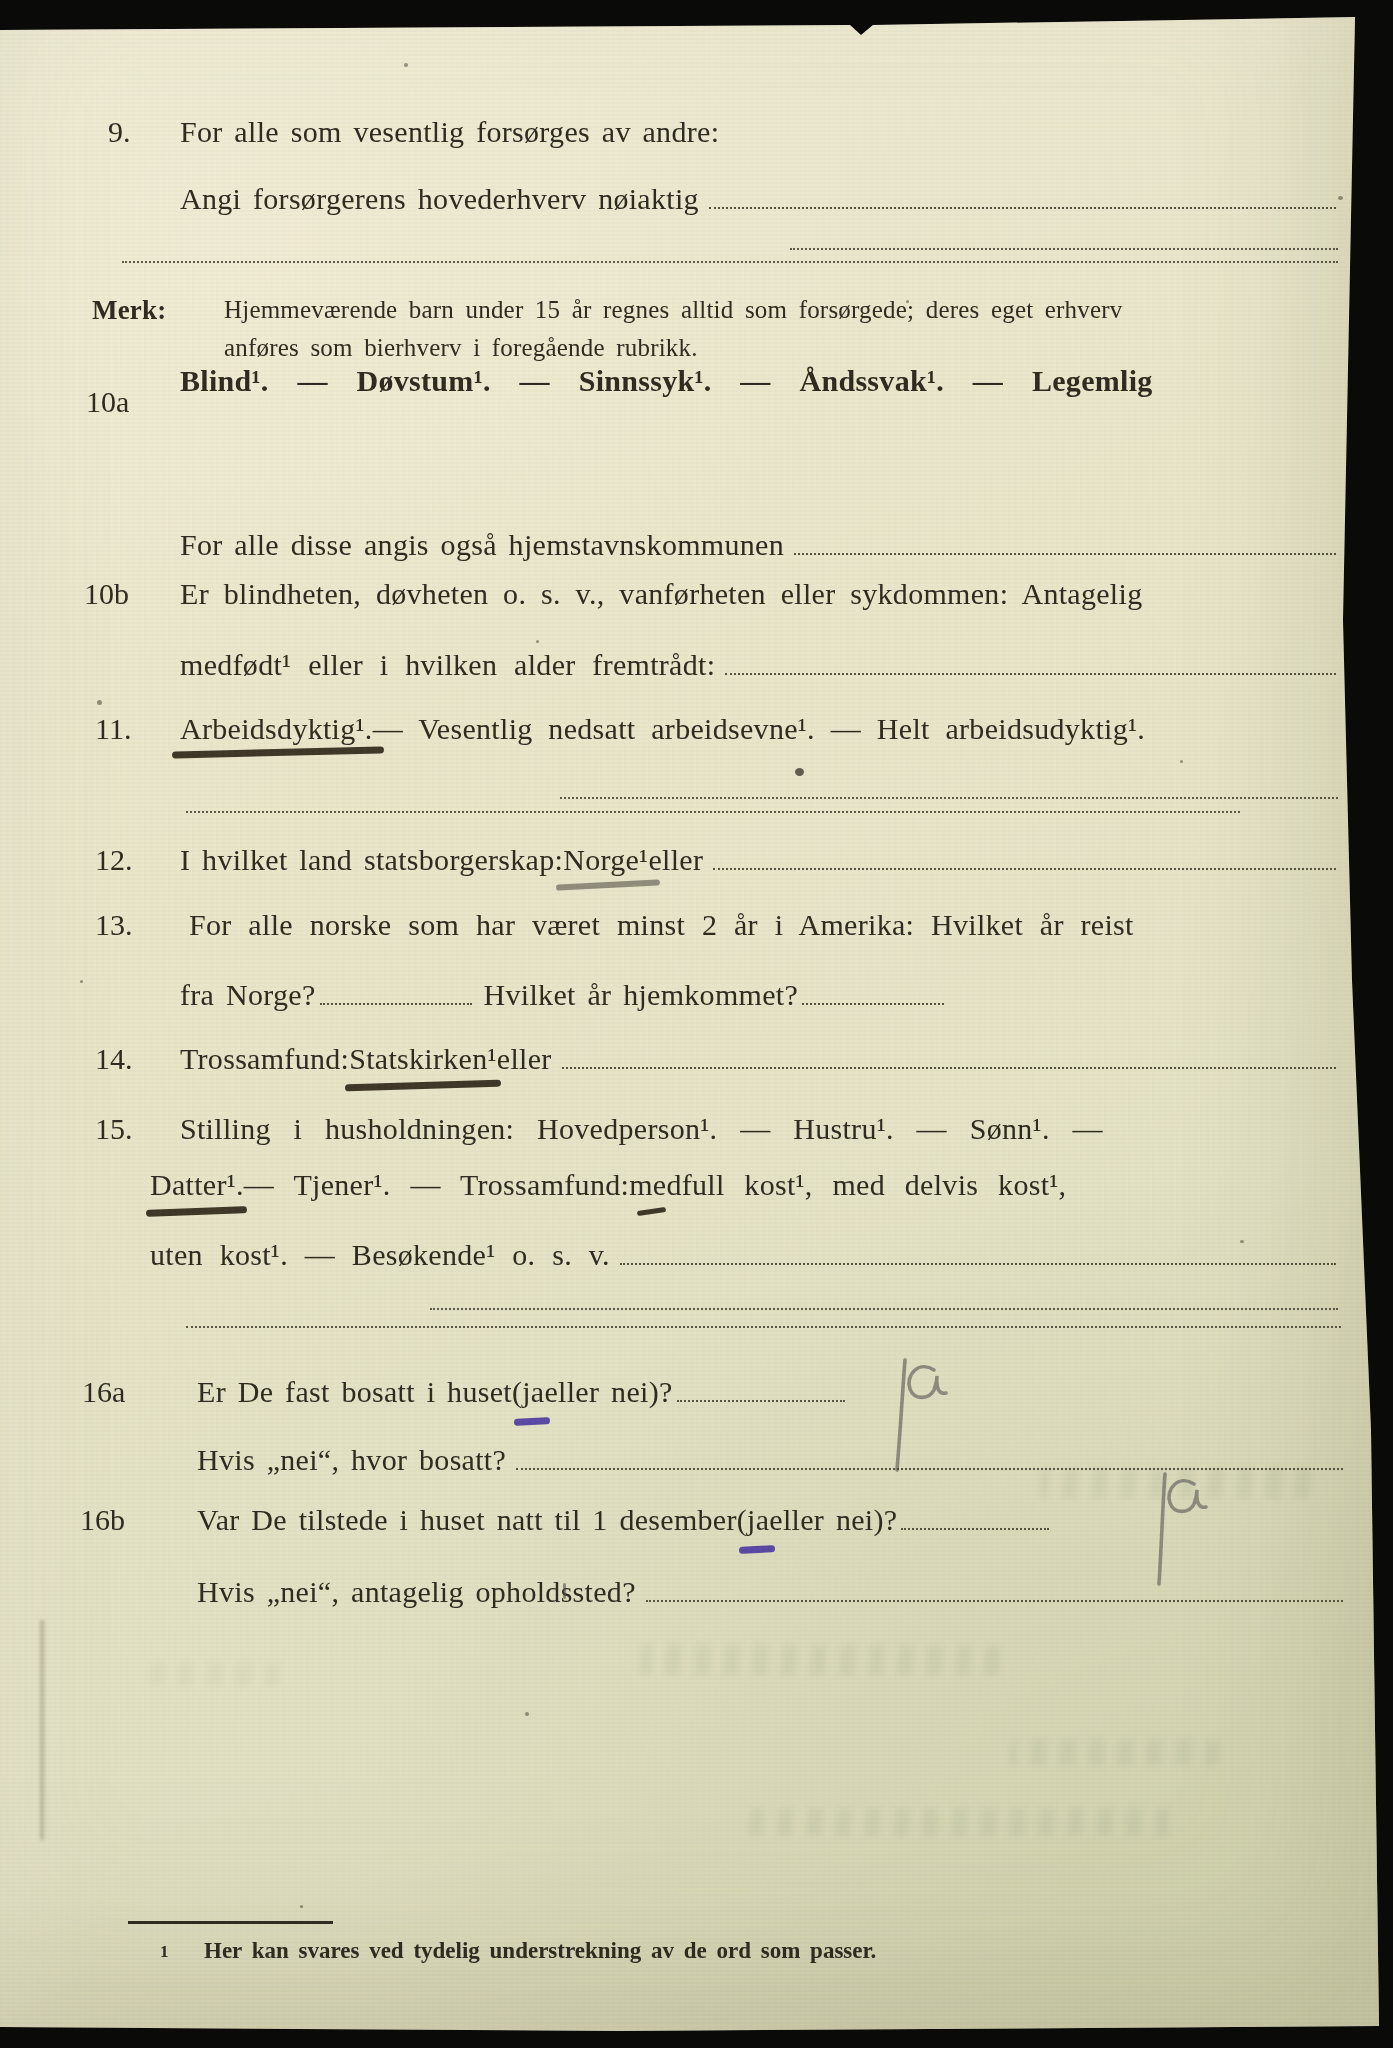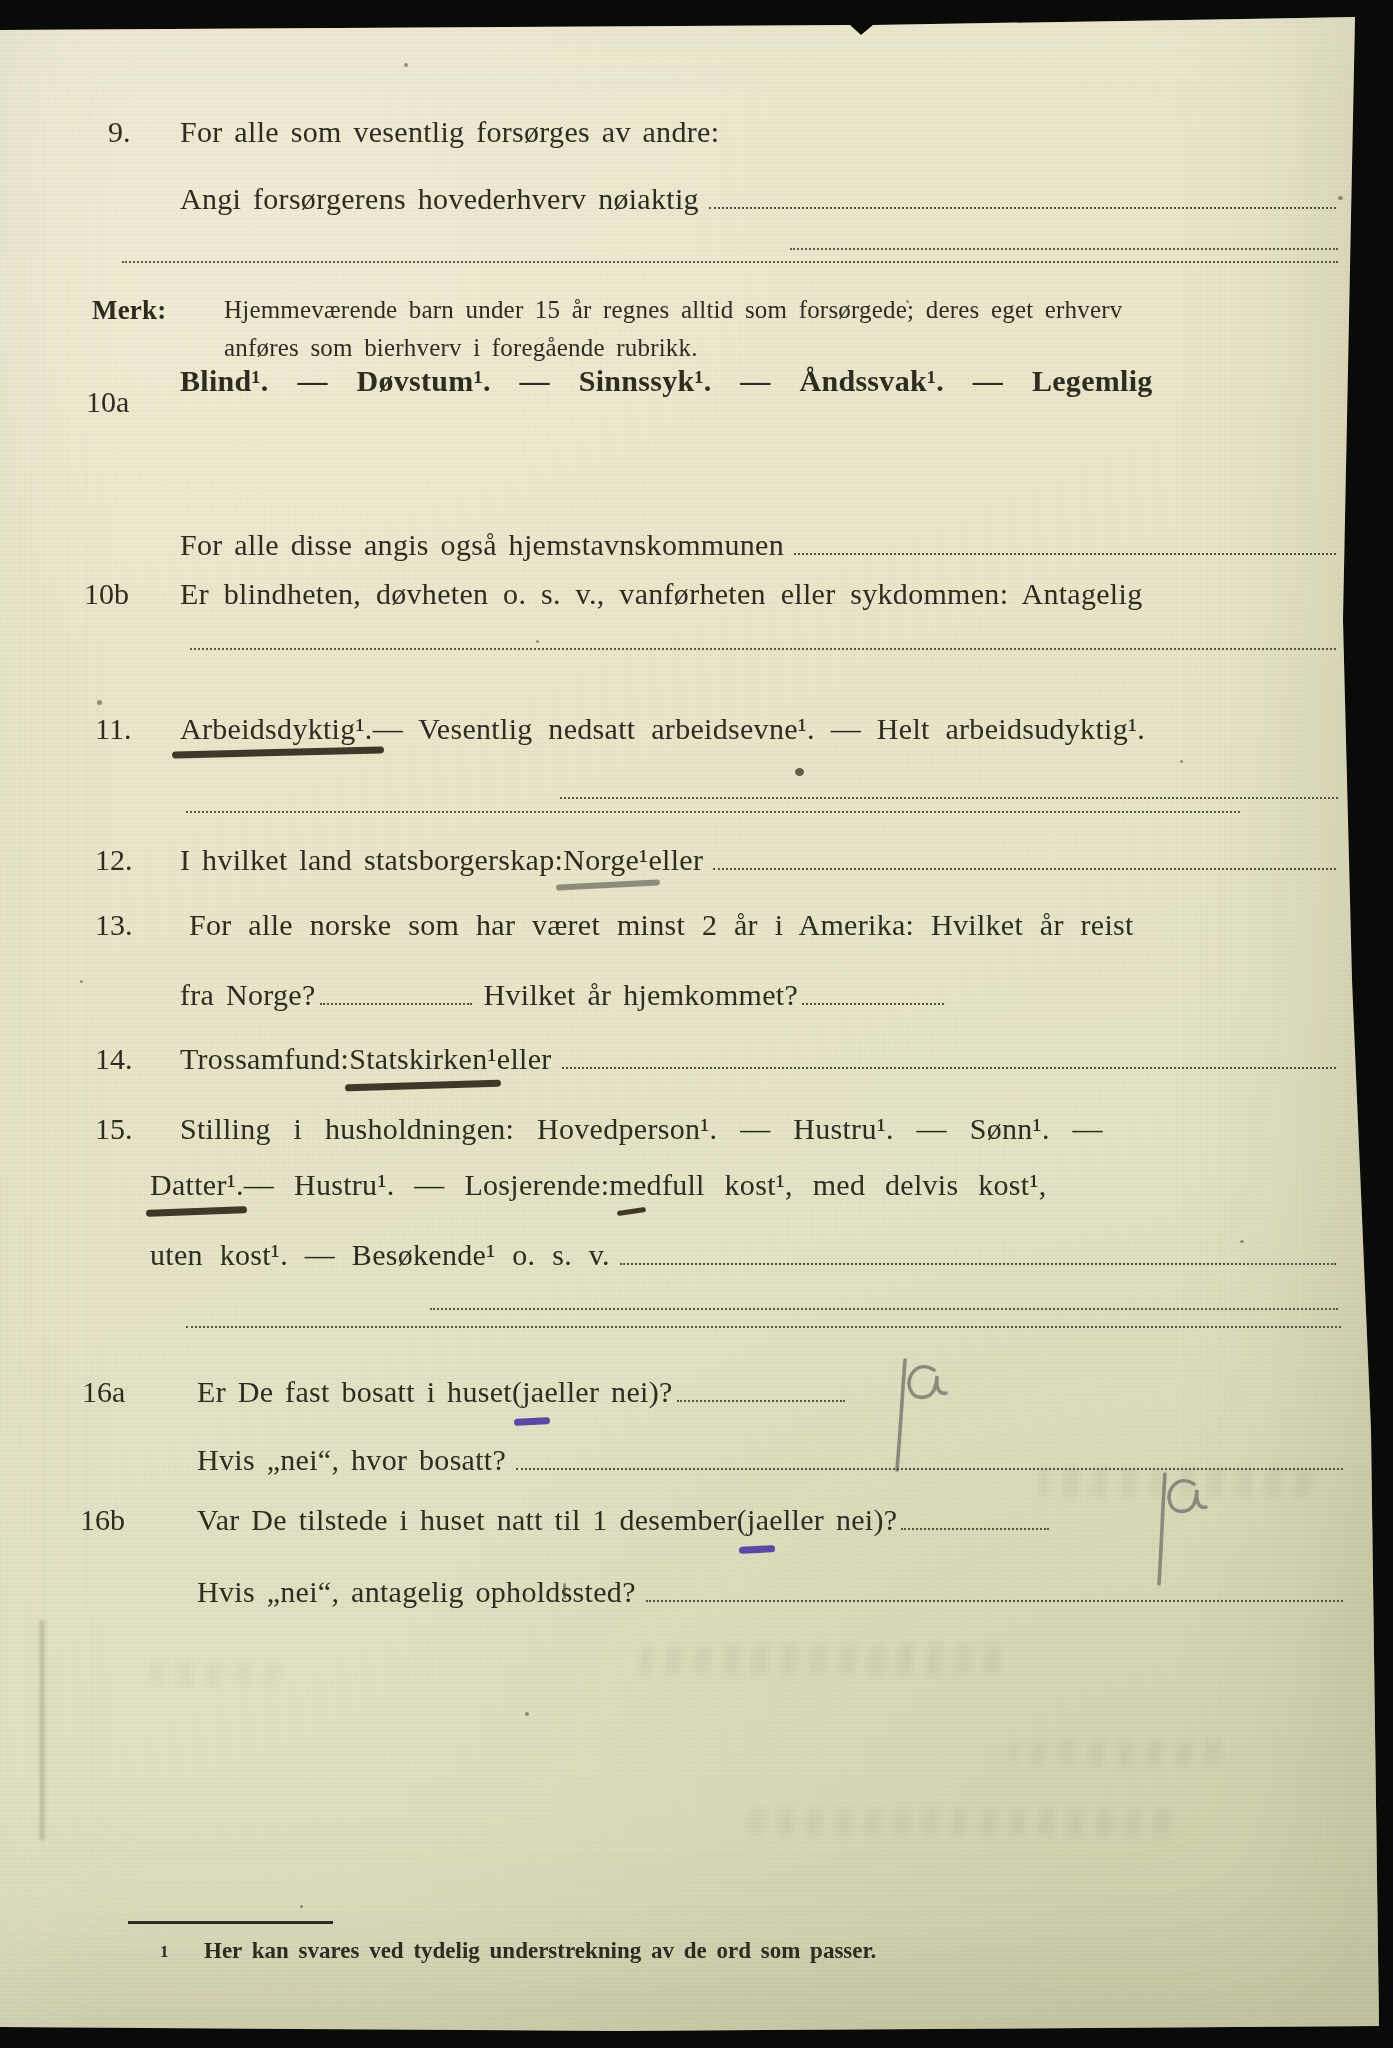--- a/index.html
+++ b/index.html
@@ -72,20 +72,21 @@
     <div class="row" style="left:180px;top:528px;width:1158px;">
       <span class="t">For alle disse angis også hjemstavnskommunen</span>
       <div class="leader-fill"></div>
     </div>
 
     <span class="num" style="left:84px;top:577px;">10b</span>
     <div class="row" style="left:180px;top:577px;word-spacing:7px;">
       <span class="t">Er blindheten, døvheten o. s. v., vanførheten eller sykdommen: Antagelig</span>
     </div>
     <div class="row" style="left:180px;top:648px;width:1158px;word-spacing:9px;">
+      <span class="t">medfødt¹ eller i hvilken alder fremtrådt:</span>
       <div class="leader-fill"></div>
     </div>
     <div class="speck" style="left:97px;top:700px;width:5px;height:5px;"></div>
 
     <span class="num" style="left:95px;top:712px;">11.</span>
     <div class="row" style="left:180px;top:712px;word-spacing:8px;">
       <span class="hand">
         <span class="t">Arbeidsdyktig¹.</span>
         <span class="stroke pen" style="left:-4%;bottom:-10px;width:110%;transform:rotate(-1.4deg);"></span>
       </span>
@@ -131,21 +132,21 @@
 
     <span class="num" style="left:95px;top:1112px;">15.</span>
     <div class="row" style="left:180px;top:1112px;word-spacing:15px;">
       <span class="t">Stilling i husholdningen:  Hovedperson¹. — Hustru¹. — Sønn¹. —</span>
     </div>
     <div class="row" style="left:150px;top:1168px;word-spacing:12px;">
       <span class="hand">
         <span class="t">Datter¹.</span>
         <span class="stroke pen" style="left:-4%;bottom:-13px;width:108%;transform:rotate(-2deg);"></span>
       </span>
-      <span class="t"> — Hustru¹. — Losjerende:  </span>
+      <span class="t"> — Tjener¹. — Trossamfund:  </span>
       <span class="hand">
         <span class="t">med</span>
         <span class="stroke pen" style="left:15%;bottom:-12px;width:55%;height:5px;transform:rotate(-8deg);"></span>
       </span>
       <span class="t"> full kost¹, med delvis kost¹,</span>
     </div>
     <div class="row" style="left:150px;top:1238px;width:1188px;word-spacing:9px;">
       <span class="t">uten kost¹. — Besøkende¹ o. s. v.</span>
       <div class="leader-fill"></div>
     </div>

